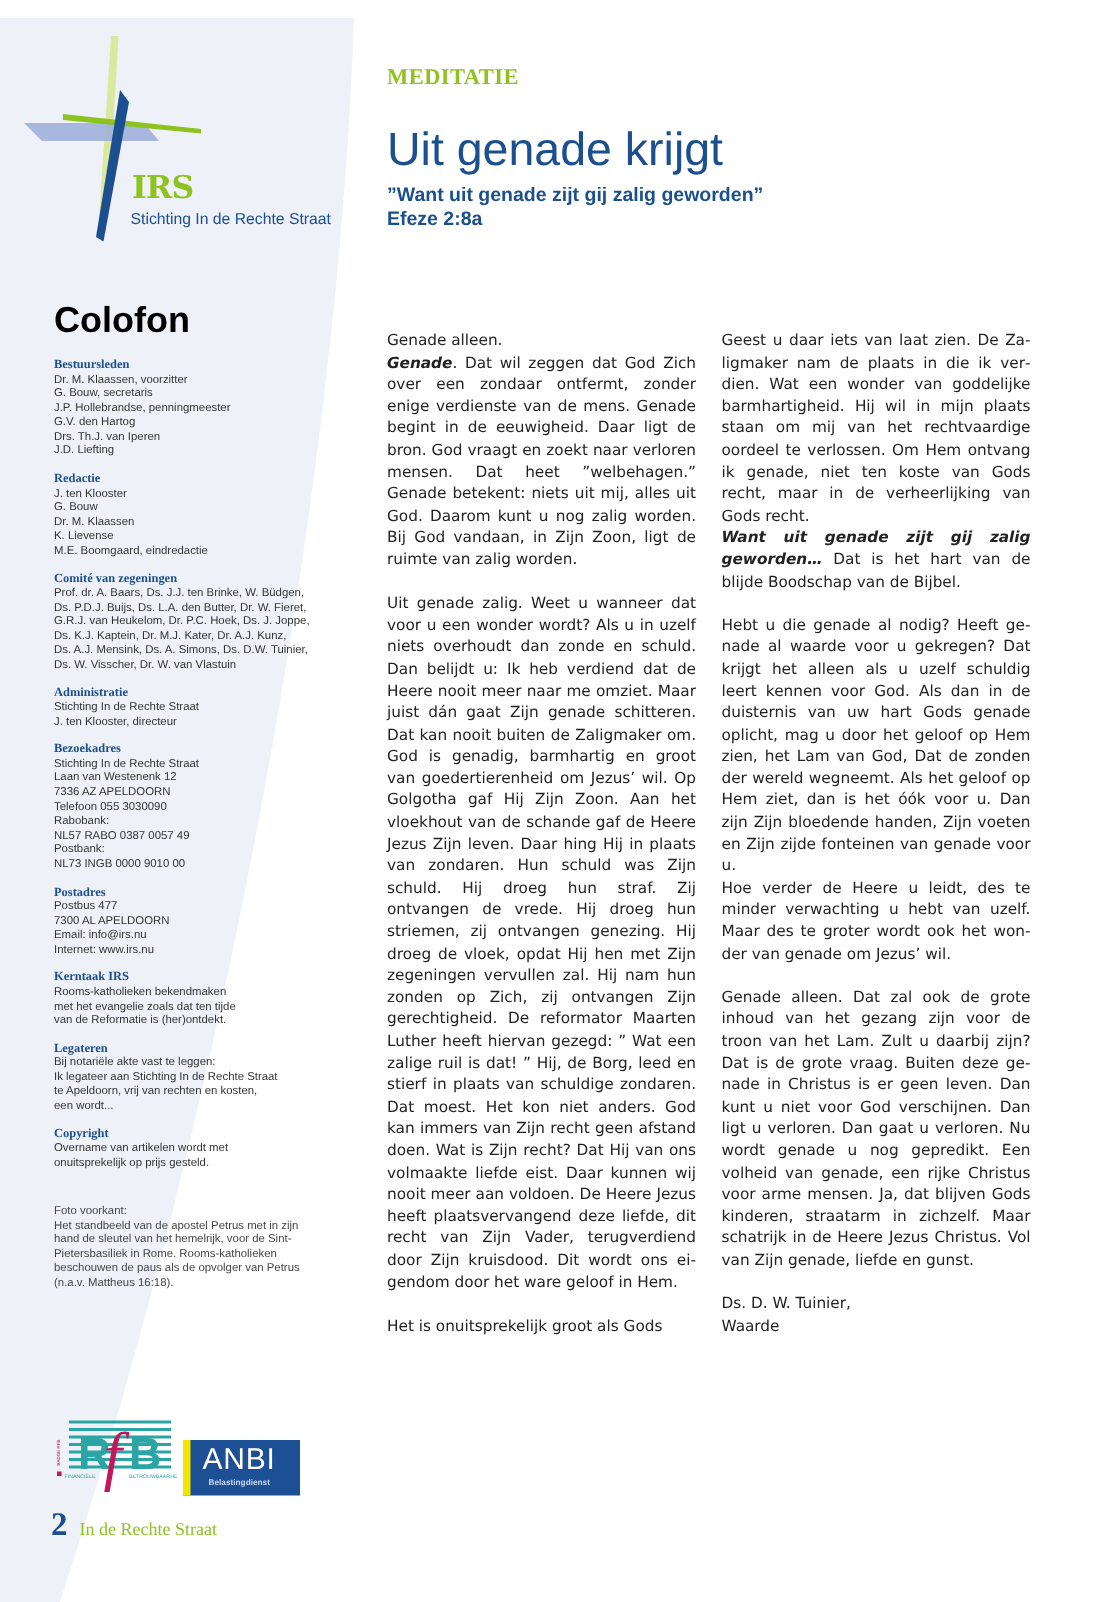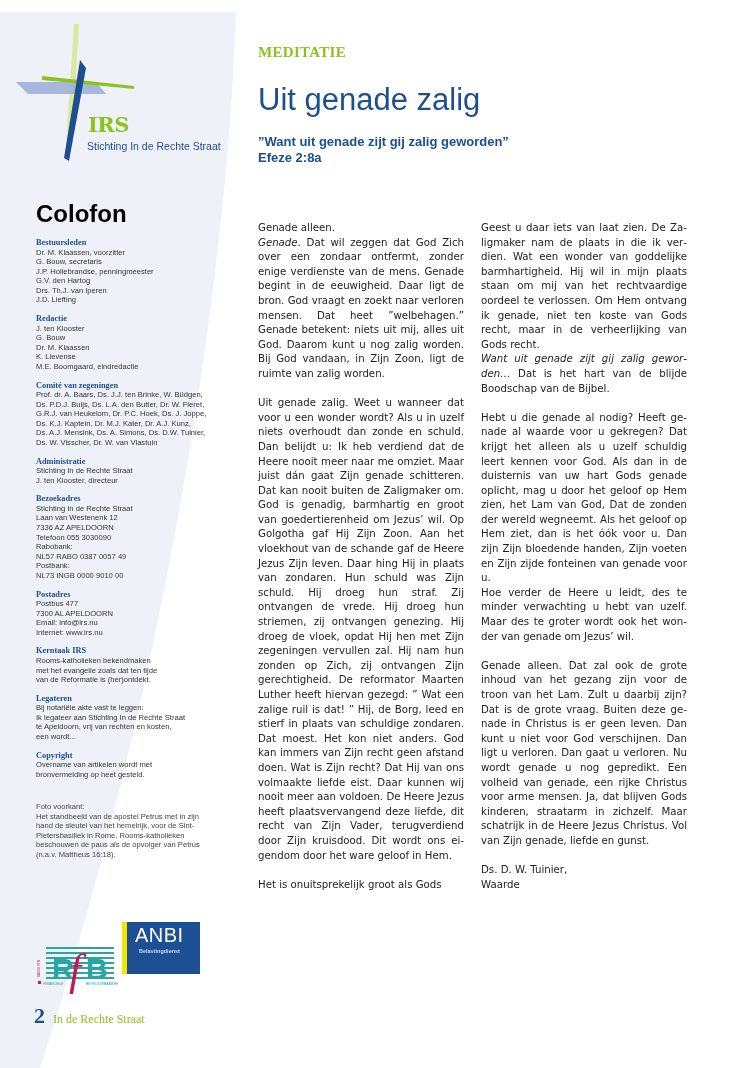--- a/index.html
+++ b/index.html
@@ -40,21 +40,21 @@
   .colofon-line {
     font-family: "Liberation Sans", sans-serif;
     font-size: 7.6px; color: #333; line-height: 9.6px; white-space: nowrap;
   }
   .foto-note {
     position: absolute; left: 36px; top: 802px; width: 200px;
   }
   .foto-note .colofon-line { color: #444; }
   .rfb-logo { position: absolute; left: 36px; top: 937px; width: 82px; height: 60px; }
   .anbi-logo {
-    position: absolute; left: 122px; top: 922px; width: 78px; height: 52px;
+    position: absolute; left: 122px; top: 960px; width: 78px; height: 37px;
     background: #1d4f94; border-left: 5px solid #f2e600;
     color: #fff; box-sizing: border-box;
   }
   .anbi-main {
     position: absolute; left: 8px; top: 2px;
     font-family: "Liberation Sans", sans-serif; font-size: 20px; letter-spacing: 0.5px;
   }
   .anbi-sub {
     position: absolute; left: 12px; top: 26px;
     font-family: "Liberation Sans", sans-serif; font-size: 5.5px; font-weight: bold; color: #c9d8ef;
@@ -74,35 +74,35 @@
     position: absolute; left: 258px; top: 44px;
     font-family: "Liberation Serif", serif; font-weight: bold;
     font-size: 15px; color: #8dc21f; letter-spacing: 0.3px;
   }
   .main-title {
     position: absolute; left: 258px; top: 82px;
     font-family: "Liberation Sans", sans-serif;
     font-size: 31px; color: #1b4f8e; margin: 0; font-weight: normal;
   }
   .subtitle {
-    position: absolute; left: 258px; top: 134px;
+    position: absolute; left: 258px; top: 122px;
     font-family: "Liberation Sans", sans-serif; font-weight: bold;
     font-size: 13px; line-height: 16px; color: #1b4f8e;
   }
   .col {
     position: absolute; top: 193px; width: 206px;
     font-family: "DejaVu Sans", sans-serif;
     font-size: 10.2px; line-height: 14.6px; color: #222;
     text-align: justify; hyphens: manual; margin-top: 28px;
   }
   .col-1 { left: 258px; }
   .col-2 { left: 481px; }
   .col p { margin: 0; }
   .col p.gap { margin-top: 14.6px; }
-  .col em { font-style: italic; }
+  .col em { font-style: italic; font-weight: bold; }
 </style>
 </head>
 <body>
 
 <svg class="sidebar-bg" viewBox="0 0 260 1068" preserveAspectRatio="none">
   <path d="M0,12 L236,12 C226,300 160,700 40,1068 L0,1068 Z" fill="#eef1f7"></path>
 </svg>
 
 <div class="logo">
   <svg width="215" height="150" viewBox="0 0 215 150">
@@ -176,21 +176,21 @@
       <div class="colofon-section">
         <div class="colofon-heading">Legateren</div>
         <div class="colofon-line">Bij notariële akte vast te leggen:</div>
         <div class="colofon-line">Ik legateer aan Stichting In de Rechte Straat</div>
         <div class="colofon-line">te Apeldoorn, vrij van rechten en kosten,</div>
         <div class="colofon-line">een wordt...</div>
       </div>
       <div class="colofon-section">
         <div class="colofon-heading">Copyright</div>
         <div class="colofon-line">Overname van artikelen wordt met</div>
-        <div class="colofon-line">bronvermelding op heet gesteld.</div>
+        <div class="colofon-line">onuitsprekelijk op prijs gesteld.</div>
       </div>
     </div>
 </div>
 
 <div class="foto-note" id="foto-note">
     <div class="colofon-line">Foto voorkant:</div>
     <div class="colofon-line">Het standbeeld van de apostel Petrus met in zijn</div>
     <div class="colofon-line">hand de sleutel van het hemelrijk, voor de Sint-</div>
     <div class="colofon-line">Pietersbasiliek in Rome.  Rooms-katholieken</div>
     <div class="colofon-line">beschouwen de paus als de opvolger van Petrus</div>
@@ -221,21 +221,21 @@
   <span class="anbi-main">ANBI</span>
   <span class="anbi-sub">Belastingdienst</span>
 </div>
 
 <div class="footer">
   <span class="page-num">2</span>
   <span class="footer-title">In de Rechte Straat</span>
 </div>
 
 <div class="section-label">MEDITATIE</div>
-<h1 class="main-title">Uit genade zalig</h1>
+<h1 class="main-title">Uit genade krijgt</h1>
 <div class="subtitle">
   <div>”Want uit genade zijt gij zalig geworden”</div>
   <div>Efeze 2:8a</div>
 </div>
 
 <div class="col col-1" id="col1">
     <p><span>Genade alleen.</span></p>
     <p><em>Genade</em><span>. Dat wil zeggen dat God Zich over een zondaar ontfermt, zonder enige verdienste van de mens. Genade begint in de eeuwigheid. Daar ligt de bron. God vraagt en zoekt naar verlo­ren mensen. Dat heet ”welbehagen.” Genade betekent: niets uit mij, alles uit God. Daarom kunt u nog zalig wor­den. Bij God vandaan, in Zijn Zoon, ligt de ruimte van zalig worden.</span></p>
     <p class="gap"><span>Uit genade zalig. Weet u wanneer dat voor u een wonder wordt? Als u in uzelf niets overhoudt dan zonde en schuld. Dan belijdt u: Ik heb verdiend dat de Heere nooit meer naar me om­ziet. Maar juist dán gaat Zijn genade schitteren. Dat kan nooit buiten de Za­ligmaker om. God is genadig, barm­hartig en groot van goedertierenheid om Jezus’ wil. Op Golgotha gaf Hij Zijn Zoon. Aan het vloekhout van de schande gaf de Heere Jezus Zijn leven. Daar hing Hij in plaats van zondaren. Hun schuld was Zijn schuld. Hij droeg hun straf. Zij ontvangen de vrede. Hij droeg hun striemen, zij ontvangen ge­nezing. Hij droeg de vloek, opdat Hij hen met Zijn zegeningen vervullen zal. Hij nam hun zonden op Zich, zij ontvangen Zijn gerechtigheid. De re­formator Maarten Luther heeft hiervan gezegd: ” Wat een zalige ruil is dat! ” Hij, de Borg, leed en stierf in plaats van schuldige zondaren. Dat moest. Het kon niet anders. God kan immers van Zijn recht geen afstand doen. Wat is Zijn recht? Dat Hij van ons volmaak­te liefde eist. Daar kunnen wij nooit meer aan voldoen. De Heere Jezus heeft plaatsvervangend deze liefde, dit recht van Zijn Vader, terugverdiend door Zijn kruisdood. Dit wordt ons ei­gendom door het ware geloof in Hem.</span></p>
     <p class="gap"><span>Het is onuitsprekelijk groot als Gods</span></p>

